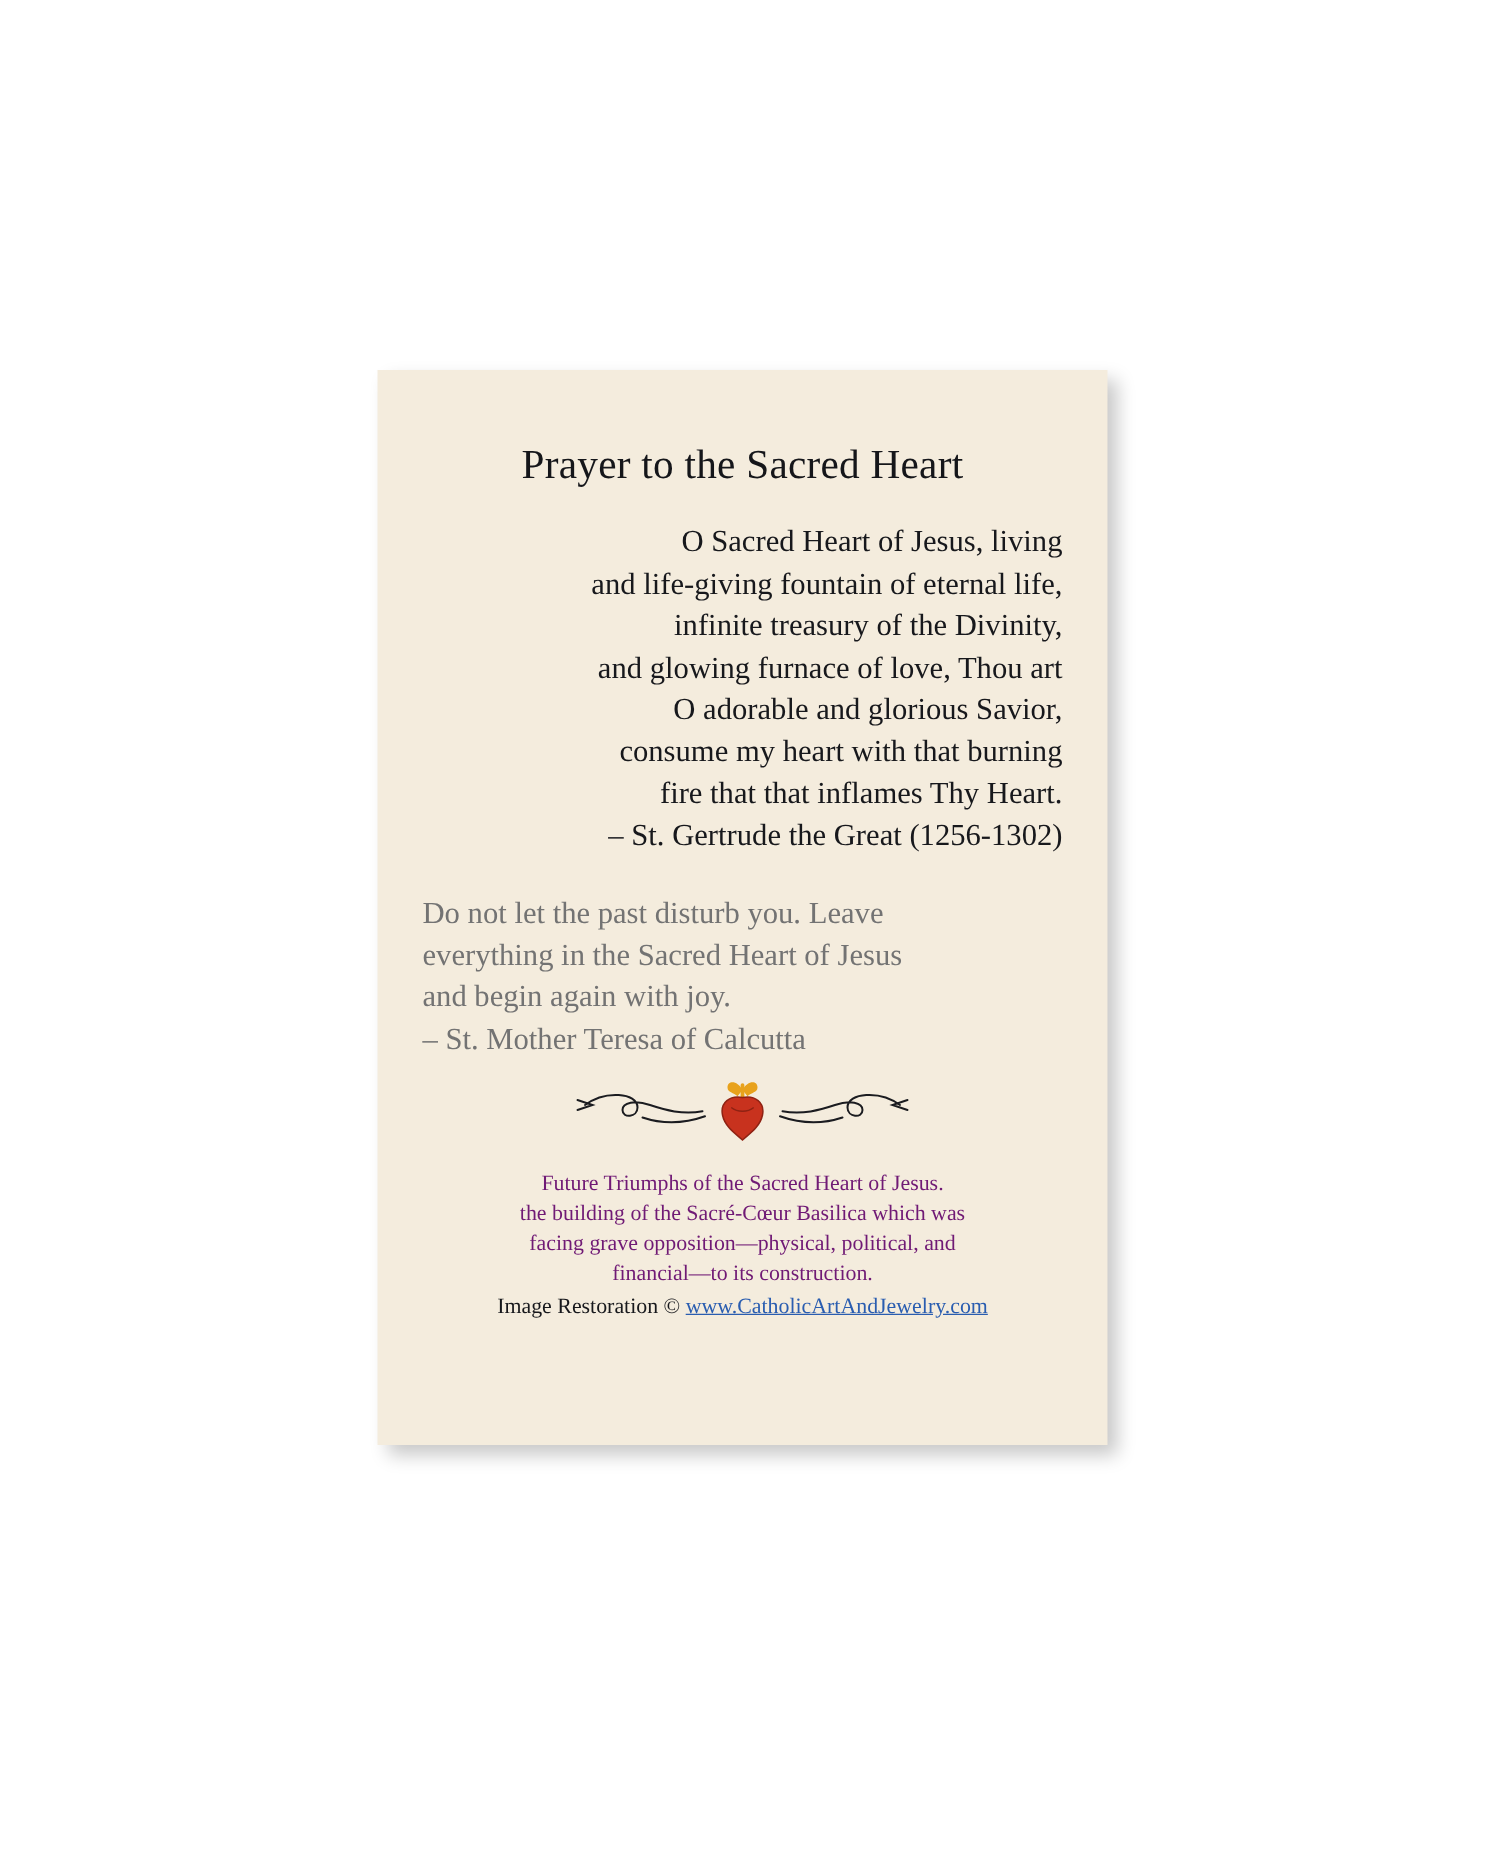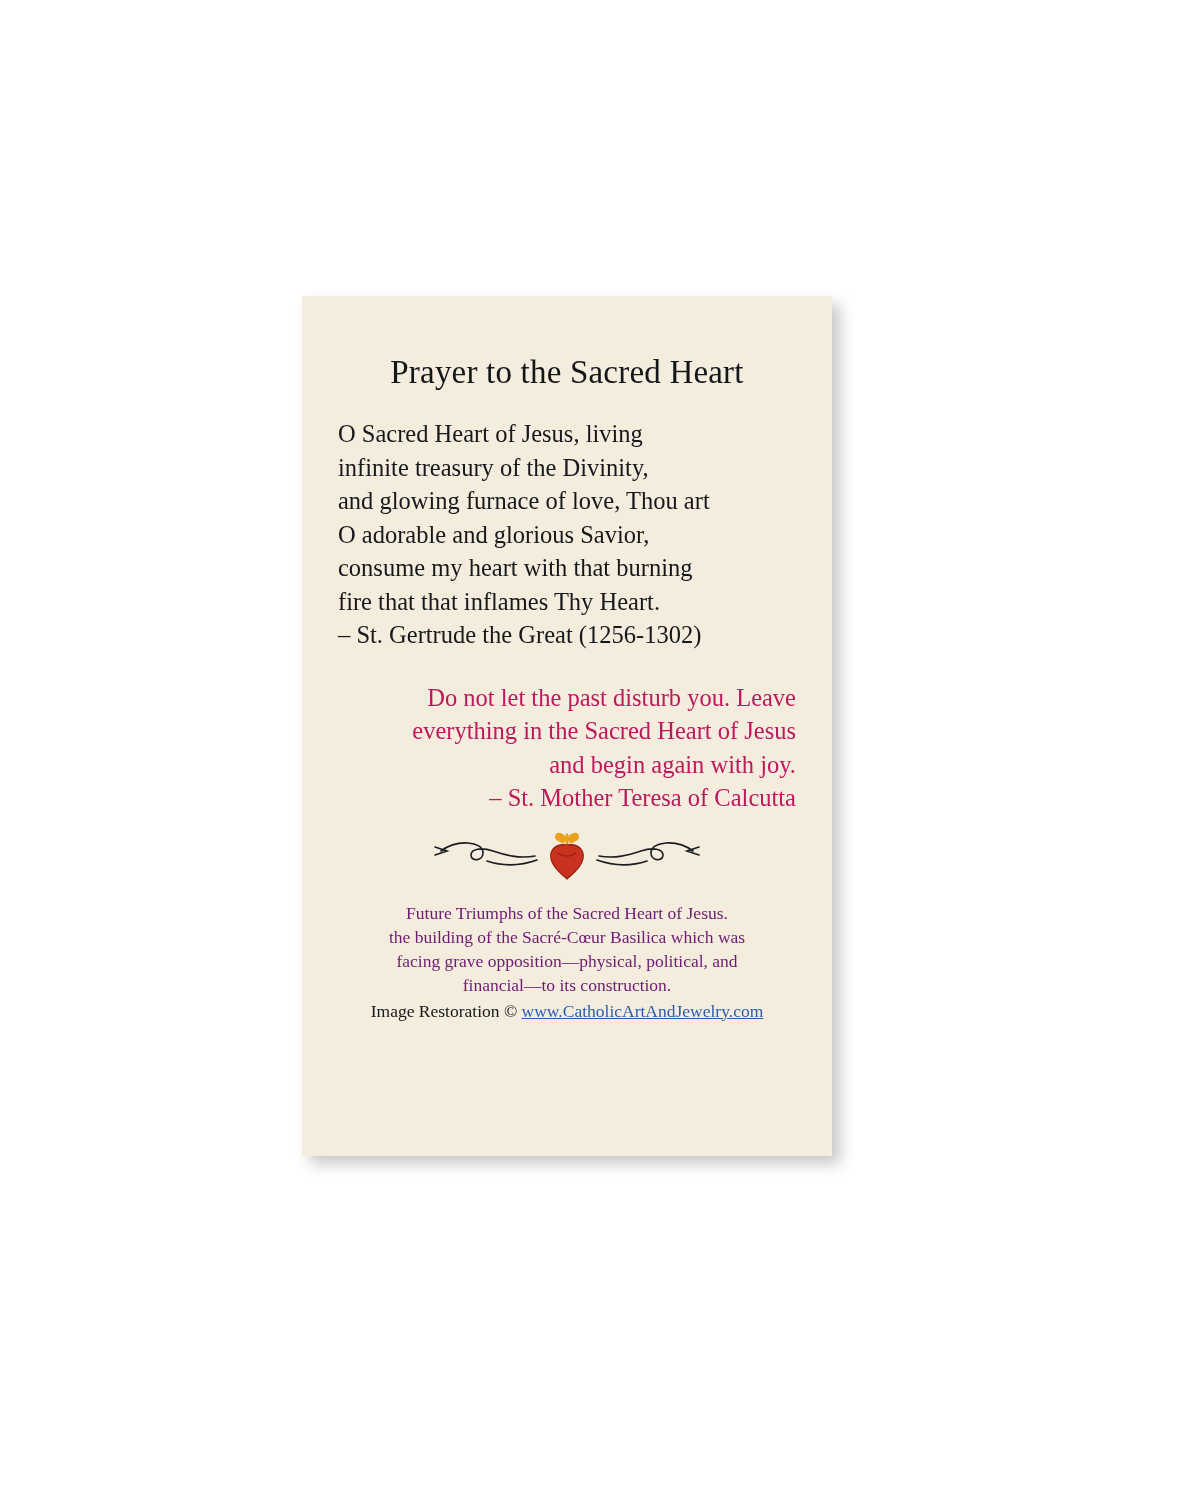--- a/index.html
+++ b/index.html
@@ -11,63 +11,63 @@
     width: 1200px;
     height: 1500px;
     position: relative;
     font-family: "Liberation Serif", serif;
   }
 
   #card {
     position: absolute;
     left: 302px;
     top: 296px;
-    width: 530px;
+    width: 584px;
     height: 860px;
     background: #f4ecdd;
     box-shadow: 8px 8px 14px rgba(0,0,0,0.22);
     box-sizing: border-box;
     padding: 40px 36px 0 36px;
   }
 
   .title {
     text-align: center;
     font-size: 33px;
     color: #15161a;
     letter-spacing: 0.2px;
     margin: 18px 0 26px 0;
     font-weight: normal;
   }
 
   .prayer-block {
-    text-align: left;
+    text-align: right;
     font-size: 24.5px;
     line-height: 33.5px;
     color: #17181c;
   }
 
   .prayer-block .line {
     display: block;
     white-space: nowrap;
   }
 
   .attribution {
     display: block;
     white-space: nowrap;
   }
 
   .block-gap {
     height: 29px;
   }
 
   .quote-block {
-    text-align: right;
+    text-align: left;
     font-size: 24.5px;
     line-height: 33.5px;
-    color: #be185d;
+    color: #737373;
   }
   .quote-block .line {
     display: block;
     white-space: nowrap;
   }
 
   
   .ornament {
     margin: 12px auto 14px auto;
     width: 280px;
@@ -101,20 +101,21 @@
 </style>
 </head>
 <body>
 
 <div id="card">
 
   <h1 class="title">Prayer to the Sacred Heart</h1>
 
   <div class="prayer-block">
     <span class="line">O Sacred Heart of Jesus, living</span>
+    <span class="line">and life-giving fountain of eternal life,</span>
     <span class="line">infinite treasury of the Divinity,</span>
     <span class="line">and glowing furnace of love, Thou art</span>
     <span class="line">O adorable and glorious Savior,</span>
     <span class="line">consume my heart with that burning</span>
     <span class="line">fire that that inflames Thy Heart.</span>
     <span class="attribution">– St. Gertrude the Great (1256-1302)</span>
   </div>
 
   <div class="block-gap"></div>
 

